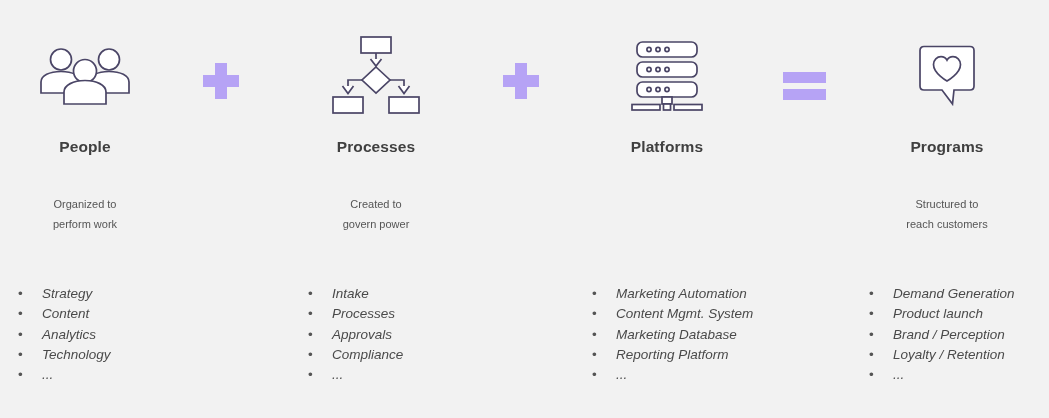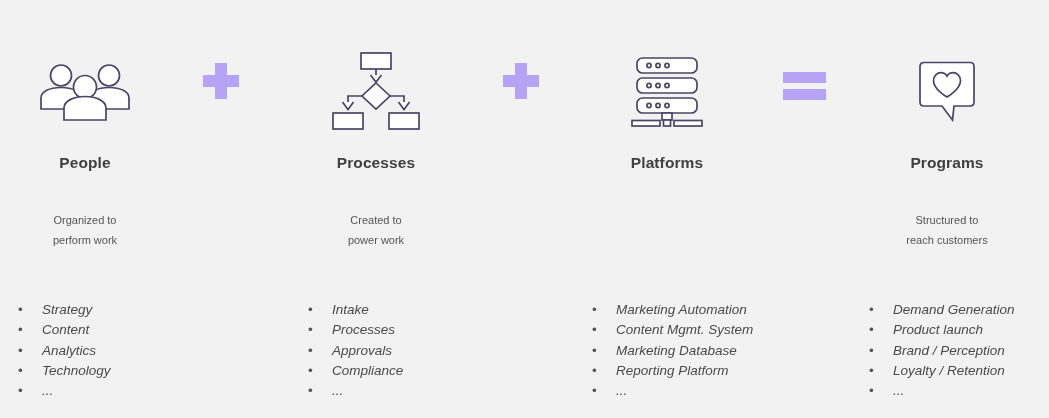--- a/index.html
+++ b/index.html
@@ -18,21 +18,21 @@
   #canvas {
     position: relative;
     width: 1049px;
     height: 418px;
     background: #f2f2f2;
   }
 
   
   .column {
     position: absolute;
-    top: 16px;
+    top: 0;
     height: 308px;
   }
   .col-people    { left: 0px;   width: 170px; }
   .col-processes { left: 290px; width: 172px; }
   .col-platforms { left: 560px; width: 214px; }
   .col-programs  { left: 845px; width: 204px; }
 
   .icon-wrap {
     position: absolute;
     top: 40px;
@@ -196,21 +196,21 @@
         <path d="M62 44 L76 44 L76 55" stroke-width="1.7"></path>
         <path d="M70.5 50 L76 57.5 L81.5 50" fill="#ffffff"></path>
 
         <rect x="5" y="61" width="30" height="16" fill="#ffffff"></rect>
         <rect x="61" y="61" width="30" height="16" fill="#ffffff"></rect>
       </svg>
     </div>
     <div class="col-title">Processes</div>
     <div class="col-desc">
       <div>Created to</div>
-      <div>power work</div>
+      <div>govern power</div>
     </div>
     <ul class="bullets">
       <li><span class="dot">•</span><span>Intake</span></li>
       <li><span class="dot">•</span><span>Processes</span></li>
       <li><span class="dot">•</span><span>Approvals</span></li>
       <li><span class="dot">•</span><span>Compliance</span></li>
       <li><span class="dot">•</span><span>...</span></li>
     </ul>
   </div>
 

